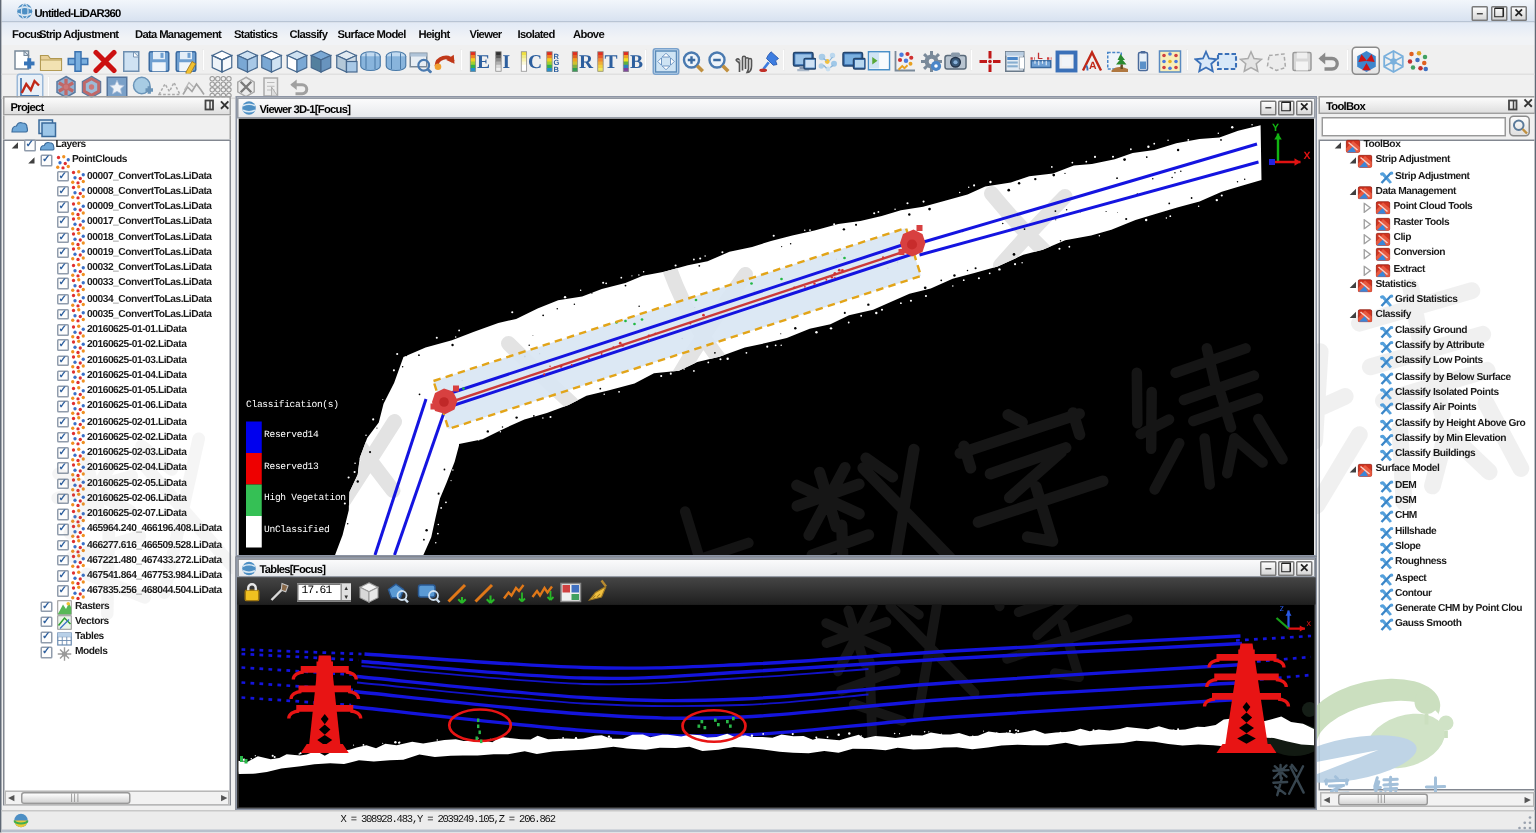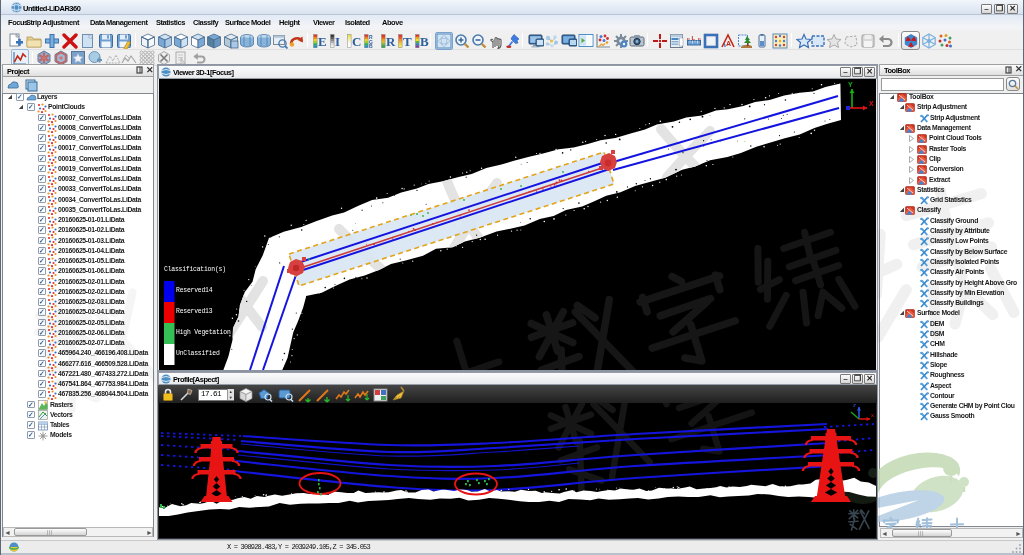--- a/index.html
+++ b/index.html
@@ -1445,21 +1445,21 @@
     </g>
     <text x="689" y="8" font-size="7" fill="#12b412" font-weight="bold">Y</text>
     <text x="710" y="27" font-size="7" fill="#e01212" font-weight="bold">X</text>
   </svg>
 <div class="abs" style="left:156px;top:371px;width:721px;height:169px;background:#2e2e2e;border:1px solid #8d95a5;"></div>
 <div class="abs vtitle" style="left:157px;top:372px;width:719px;height:13px;"></div>
 <svg class="abs" style="left:160px;top:374px" width="10" height="10">
     <circle cx="5" cy="5" r="4.5" fill="#4d8fc4"></circle>
     <path d="M1 3.5 Q5 1.5 9 3.5 M1 6.5 Q5 8.5 9 6.5" stroke="#d8e8f4" stroke-width="1" fill="none"></path>
   </svg>
-<div class="abs wtitle" style="left:172px;top:374.5px;">Profile[Aspect]</div>
+<div class="abs wtitle" style="left:172px;top:374.5px;">Tables[Focus]</div>
 <div class="wbtn" style="left:839px;top:373.5px;">–</div>
 <div class="wbtn" style="left:851px;top:373.5px;">❐</div>
 <div class="wbtn" style="left:863px;top:373.5px;">✕</div>
 <div class="abs" style="left:157px;top:385px;width:719px;height:18px;background:linear-gradient(#454545,#1f1f1f);"></div>
 <svg class="abs" style="left:161px;top:388px" width="12" height="13">
     <rect x="1.5" y="5.5" width="9" height="7" rx="1" fill="#f0c020" stroke="#a07810"></rect>
     <path d="M3.5 5.5 V4 a2.5 2.5 0 0 1 5 0 V5.5" fill="none" stroke="#e8e8e8" stroke-width="1.6"></path>
   </svg>
 <svg class="abs" style="left:178px;top:387px" width="15" height="15">
     <path d="M2 13 L10 5" stroke="#d8d8d8" stroke-width="1.6"></path>
@@ -1736,21 +1736,21 @@
     </g>
     <text x="694" y="4" font-size="6" fill="#2a5ae8">z</text>
     <text x="712" y="14" font-size="6" fill="#e01212">x</text>
   </svg>
 <div class="abs" style="left:0;top:540px;width:1024px;height:15px;background:#ececec;border-top:1px solid #c8c8c8;"></div>
 <svg class="abs" style="left:8px;top:542px" width="10" height="10">
     <circle cx="5" cy="5" r="4.5" fill="#4d8fc4"></circle>
     <path d="M0.5 5 a4.5 4.5 0 0 0 9 0 z" fill="#e8c838"></path>
     <path d="M0.5 5 a4.5 2 0 0 0 9 0" fill="none" stroke="#3faf4f" stroke-width="1.4"></path>
   </svg>
-<div class="abs" style="left:226px;top:543px;font-size:7px;font-family:'Liberation Mono',monospace;letter-spacing:-0.8px;color:#111;">X = 308928.483,Y = 2039249.105,Z = 345.053</div>
+<div class="abs" style="left:226px;top:543px;font-size:7px;font-family:'Liberation Mono',monospace;letter-spacing:-0.8px;color:#111;">X = 308928.483,Y = 2039249.105,Z = 206.862</div>
 <svg class="abs" style="left:1010px;top:543px" width="12" height="11">
     <circle cx="9" cy="2" r="0.9" fill="#9aa2ae"></circle>
     <circle cx="9" cy="5.5" r="0.9" fill="#9aa2ae"></circle>
     <circle cx="9" cy="9" r="0.9" fill="#9aa2ae"></circle>
     <circle cx="5.5" cy="5.5" r="0.9" fill="#9aa2ae"></circle>
     <circle cx="5.5" cy="9" r="0.9" fill="#9aa2ae"></circle>
     <circle cx="2" cy="9" r="0.9" fill="#9aa2ae"></circle>
   </svg>
 <div class="abs" style="left:0;top:553px;width:1024px;height:2px;background:#b8c0cc;"></div>
 </body></html>

